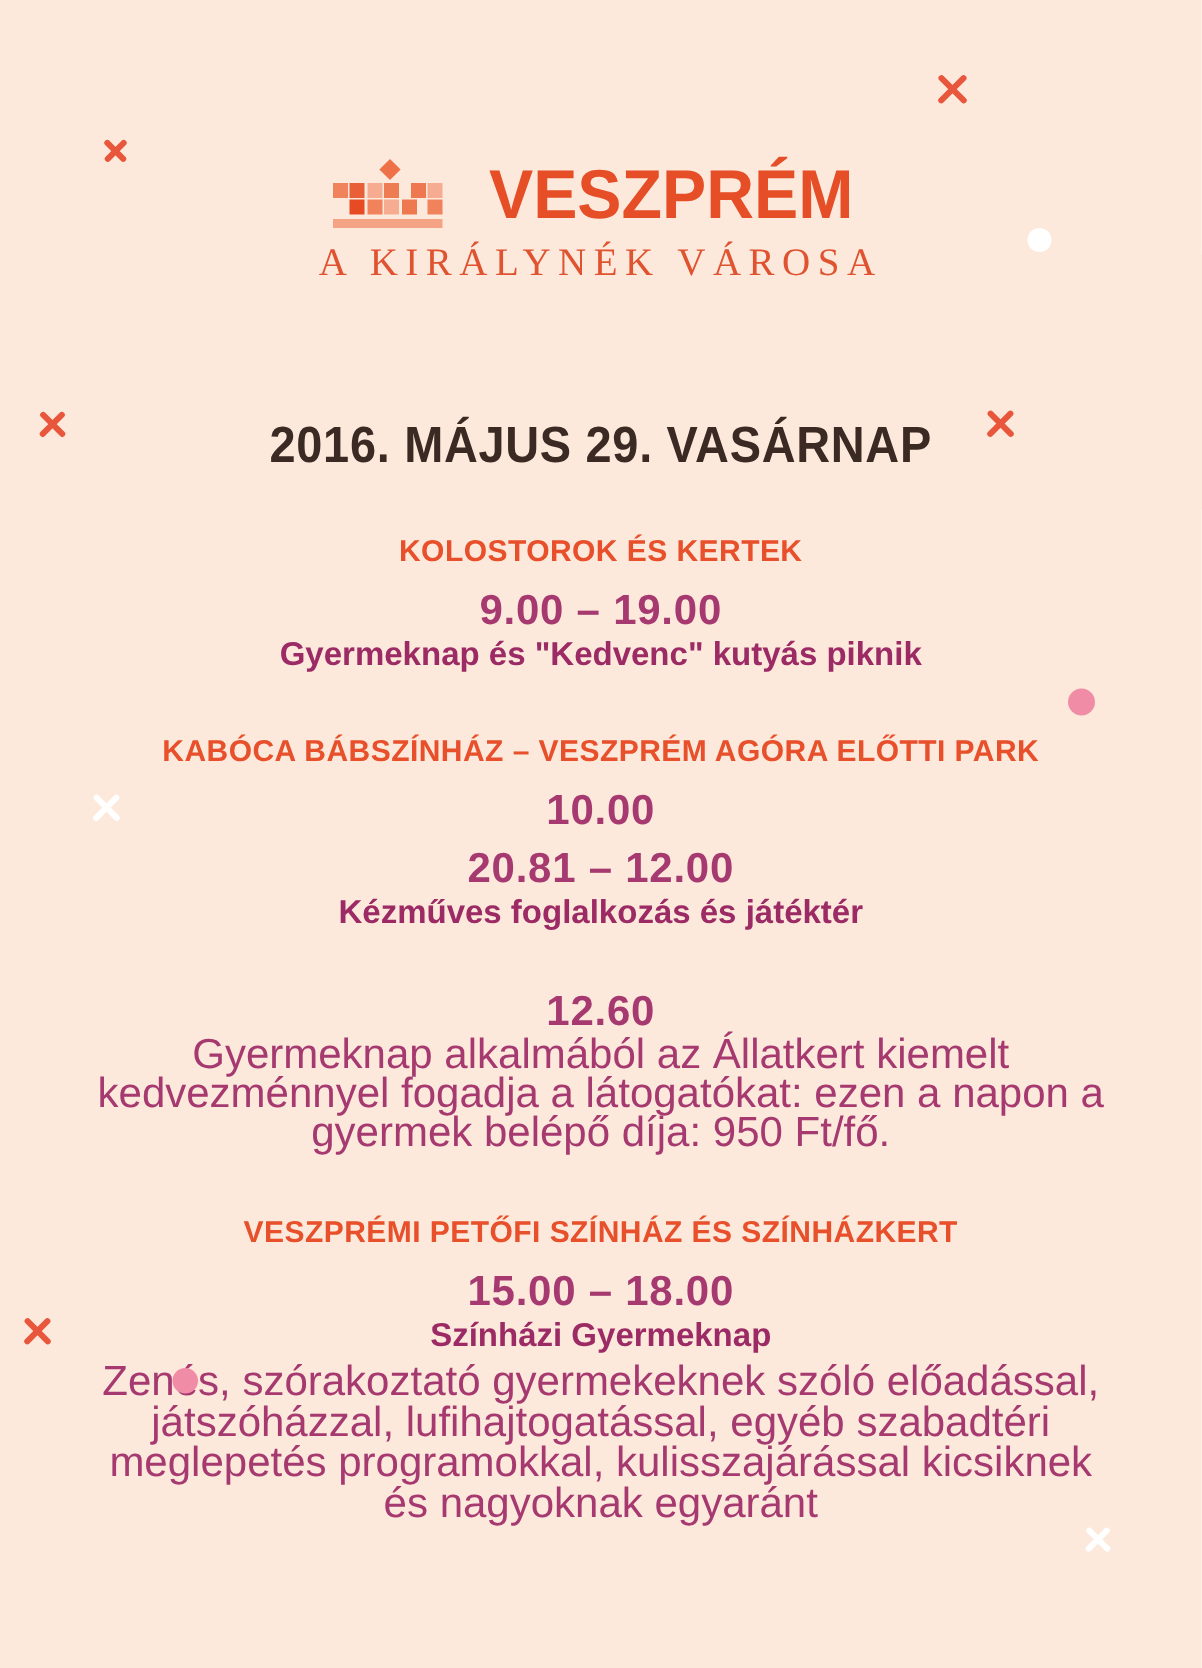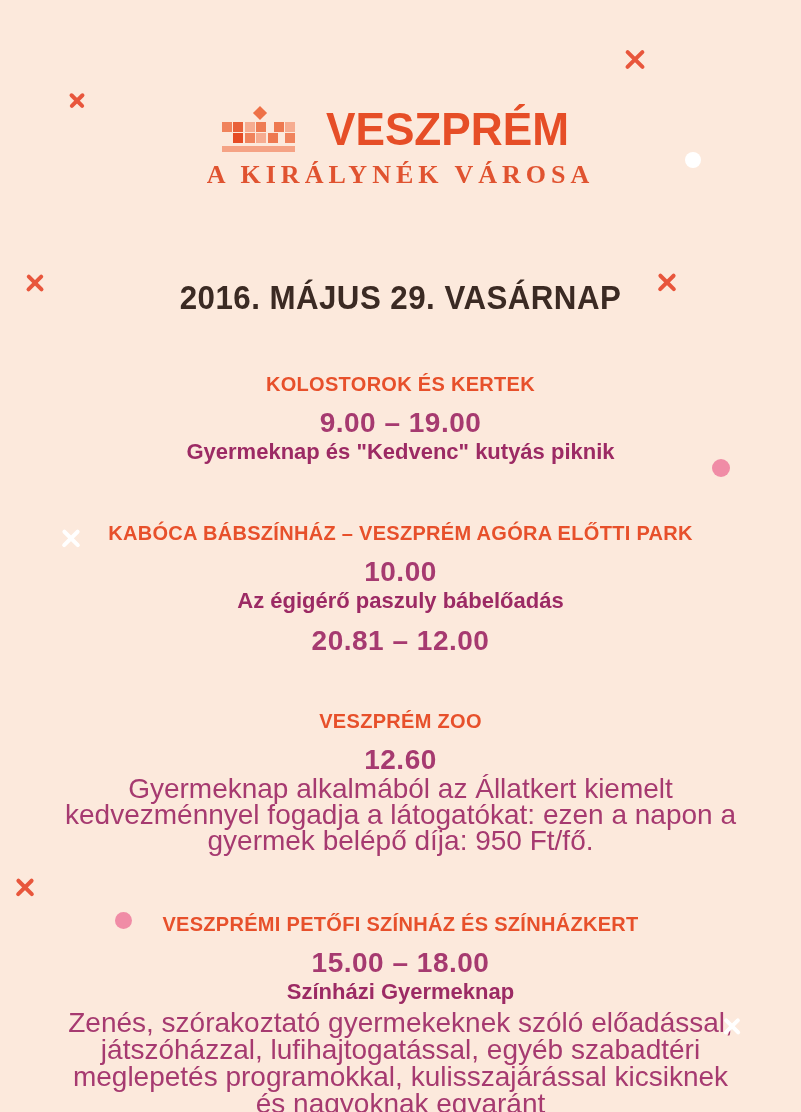--- a/index.html
+++ b/index.html
@@ -31,31 +31,31 @@
   .crown { position:relative; width:73px; height:44px; flex:0 0 auto; }
   .crown i { position:absolute; width:10px; height:10px; }
   .crown .bar { width:73px; height:6px; left:0; top:38px; background:#f5a385; }
   .crown .dia { left:33px; top:0; transform:rotate(45deg); background:#ee7147; }
   .logo-title {
     font-size:46px; font-weight:bold; color:#e64e27; line-height:46px;
     letter-spacing:0px; transform:scaleX(0.96); transform-origin:left bottom;
   }
   .logo-subtitle {
     margin-top:8px; font-family:"Liberation Serif", serif;
-    font-size:26px; color:#e05330; letter-spacing:5px; line-height:30px;font-weight:bold;
+    font-size:26px; color:#e05330; letter-spacing:5px; line-height:30px;
   }
 
   
   .date-title {
     margin-top:90px; font-size:34px; line-height:34px; font-weight:bold;
     color:#3b2a23; letter-spacing:0.5px; transform:scaleX(0.92);
   }
 
   
-  section { margin-top:60px; }
+  section { margin-top:44px; }
   .venue {
     font-size:20px; line-height:20px; font-weight:bold;
     color:#e7502b; letter-spacing:0.3px;
   }
   .time {
     margin-top:18px; font-size:28px; line-height:21px; font-weight:600;
     color:#a63a70; letter-spacing:0.5px;
   }
   .event-title {
     margin-top:8px; font-size:22px; line-height:22px; font-weight:bold;
@@ -114,29 +114,28 @@
       <div class="event">
         <div class="time">9.00 – 19.00</div>
         <div class="event-title">Gyermeknap és "Kedvenc" kutyás piknik</div>
       </div>
     </section>
 
     <section>
       <h2 class="venue">KABÓCA BÁBSZÍNHÁZ – VESZPRÉM AGÓRA ELŐTTI PARK</h2>
       <div class="event">
         <div class="time">10.00</div>
-        <div class="event-title">Az égigérő paszuly bábelőadás</div>
       </div>
       <div class="event">
         <div class="time">20.81 – 12.00</div>
+        <div class="event-title">Kézműves foglalkozás és játéktér</div>
       </div>
     </section>
 
     <section>
-      <h2 class="venue">VESZPRÉM ZOO</h2>
       <div class="event">
         <div class="time">12.60</div>
         <p class="desc">Gyermeknap alkalmából az Állatkert kiemelt kedvezménnyel fogadja a látogatókat: ezen a napon a gyermek belépő díja: 950 Ft/fő.</p>
       </div>
     </section>
 
     <section>
       <h2 class="venue">VESZPRÉMI PETŐFI SZÍNHÁZ ÉS SZÍNHÁZKERT</h2>
       <div class="event">
         <div class="time">15.00 – 18.00</div>

